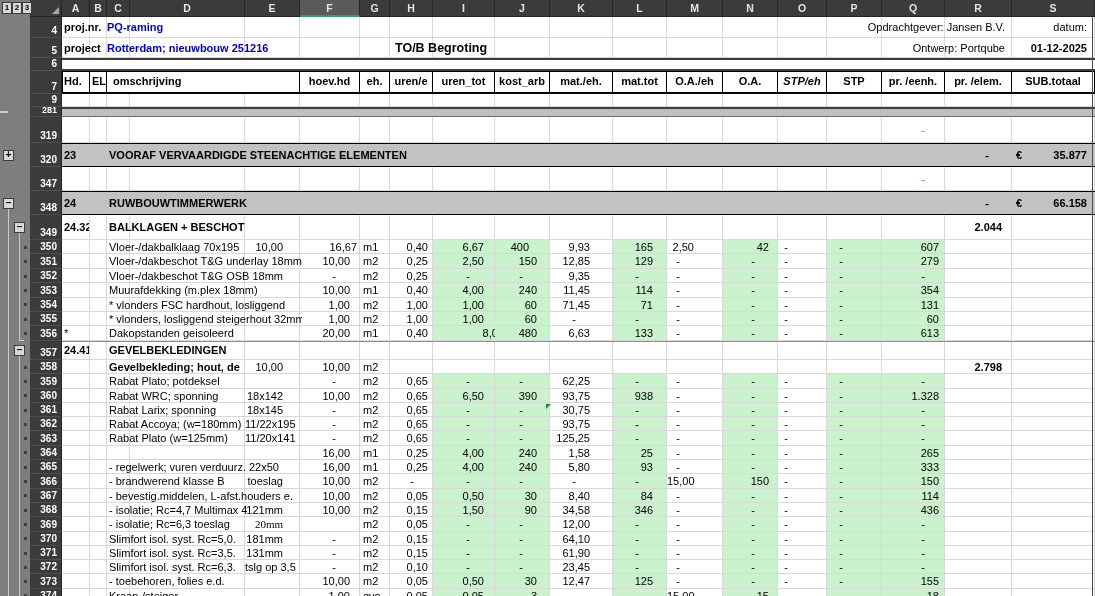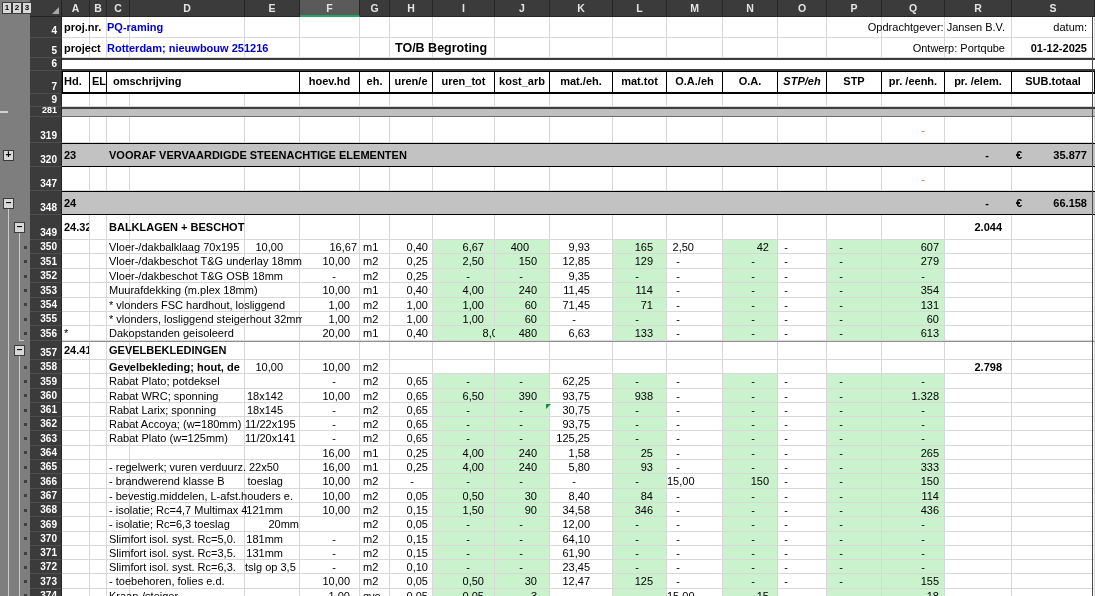--- a/index.html
+++ b/index.html
@@ -272,20 +272,21 @@
         <div class="c" style="left: 748px; width: 49px; line-height: 24px;"></div>
         <div class="c" style="left: 797px; width: 55px; line-height: 24px;"></div>
         <div class="c num red" style="left: 852px; width: 63px; line-height: 24px; padding-right: 19px;">-</div>
         <div class="c" style="left: 915px; width: 67px; line-height: 24px;"></div>
         <div class="c" style="left: 982px; width: 83px; line-height: 24px;"></div>
       </div>
       <div class="row" style="height: 24px;">
         <div class="rn">348</div>
         <div class="band" style="background: rgb(194, 194, 194);"></div>
         <div class="c b" style="left: 32px; width: 28px; line-height: 24px; border: none; padding-left: 2px;">24</div>
+        <div class="desc b" style="left: 77px; width: 560px; line-height: 24px;">RUWBOUWTIMMERWERK</div>
         <div class="c b num" style="left: 915px; width: 67px; line-height: 24px; border: none; padding-right: 23px;">-</div>
         <div class="c" style="left: 982px; width: 83px; line-height: 24px; border: none;">
           <div class="eur" style="line-height: 24px;">€</div>
           <div class="eurv" style="line-height: 24px;">66.158</div>
         </div>
       </div>
       <div class="row" style="height: 25px;">
         <div class="rn">349</div>
         <div class="c b" style="left: 32px; width: 28px; line-height: 25px; padding-left: 2px;">24.32</div>
         <div class="c" style="left: 60px; width: 17px; line-height: 25px;"></div>
@@ -745,21 +746,21 @@
         <div class="c" style="left: 915px; width: 67px; line-height: 14.3px;"></div>
         <div class="c" style="left: 982px; width: 83px; line-height: 14.3px;"></div>
         <div class="desc" style="left: 77px; width: 138px; line-height: 14.3px;">- isolatie; Rc=4,7 Multimax 4</div>
       </div>
       <div class="row" style="height: 14.3px;">
         <div class="rn">369</div>
         <div class="c" style="left: 32px; width: 28px; line-height: 14.3px;"></div>
         <div class="c" style="left: 60px; width: 17px; line-height: 14.3px;"></div>
         <div class="c" style="left: 77px; width: 23px; line-height: 14.3px;"></div>
         <div class="c" style="left: 100px; width: 115px; line-height: 14.3px;"></div>
-        <div class="c num" style="left: 215px; width: 55px; line-height: 14.3px; ">20mm</div>
+        <div class="c num" style="left: 215px; width: 55px; line-height: 14.3px; padding-right: 16px; font-family: Liberation Serif, serif;">20mm</div>
         <div class="c" style="left: 270px; width: 60px; line-height: 14.3px;"></div>
         <div class="c left" style="left: 330px; width: 30px; line-height: 14.3px; padding-left: 3px;">m2</div>
         <div class="c num" style="left: 360px; width: 43px; line-height: 14.3px; padding-right: 4px;">0,05</div>
         <div class="c num" style="left: 403px; width: 62px; line-height: 14.3px; background: rgb(201, 242, 205); padding-right: 24px;">-</div>
         <div class="c num" style="left: 465px; width: 55px; line-height: 14.3px; background: rgb(201, 242, 205); padding-right: 26px;">-</div>
         <div class="c num" style="left: 520px; width: 63px; line-height: 14.3px; padding-right: 22px;">12,00</div>
         <div class="c num" style="left: 583px; width: 54px; line-height: 14.3px; background: rgb(201, 242, 205); padding-right: 27px;">-</div>
         <div class="c num" style="left: 637px; width: 56px; line-height: 14.3px; padding-right: 42px;">-</div>
         <div class="c num" style="left: 693px; width: 55px; line-height: 14.3px; background: rgb(201, 242, 205); padding-right: 22px;">-</div>
         <div class="c num" style="left: 748px; width: 49px; line-height: 14.3px; padding-right: 38px;">-</div>

